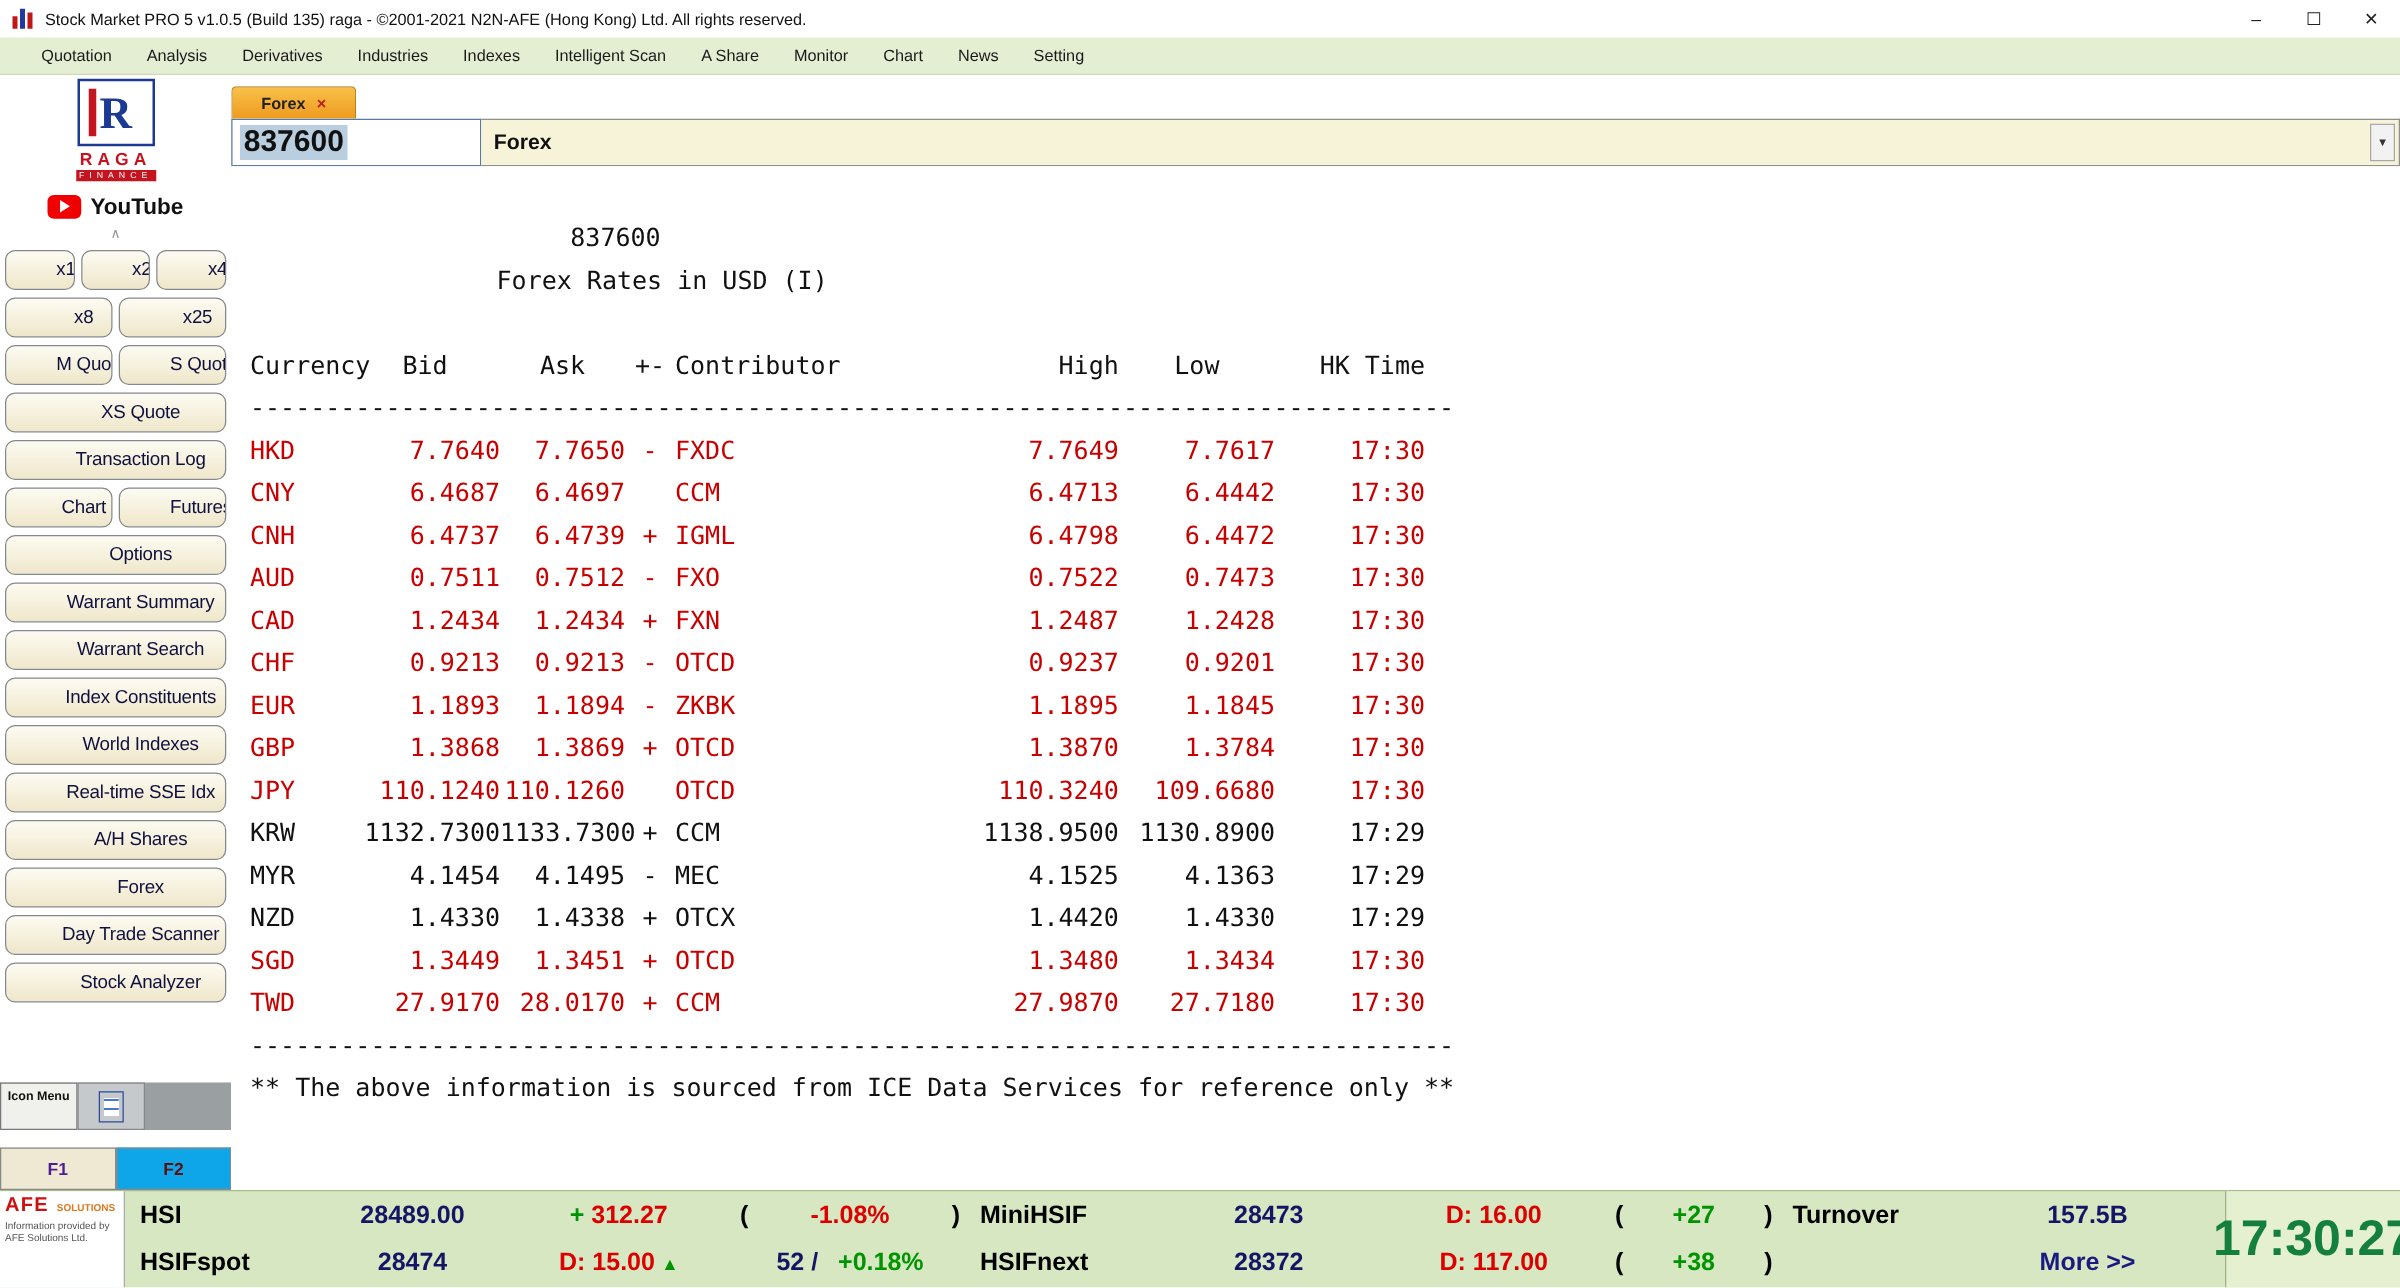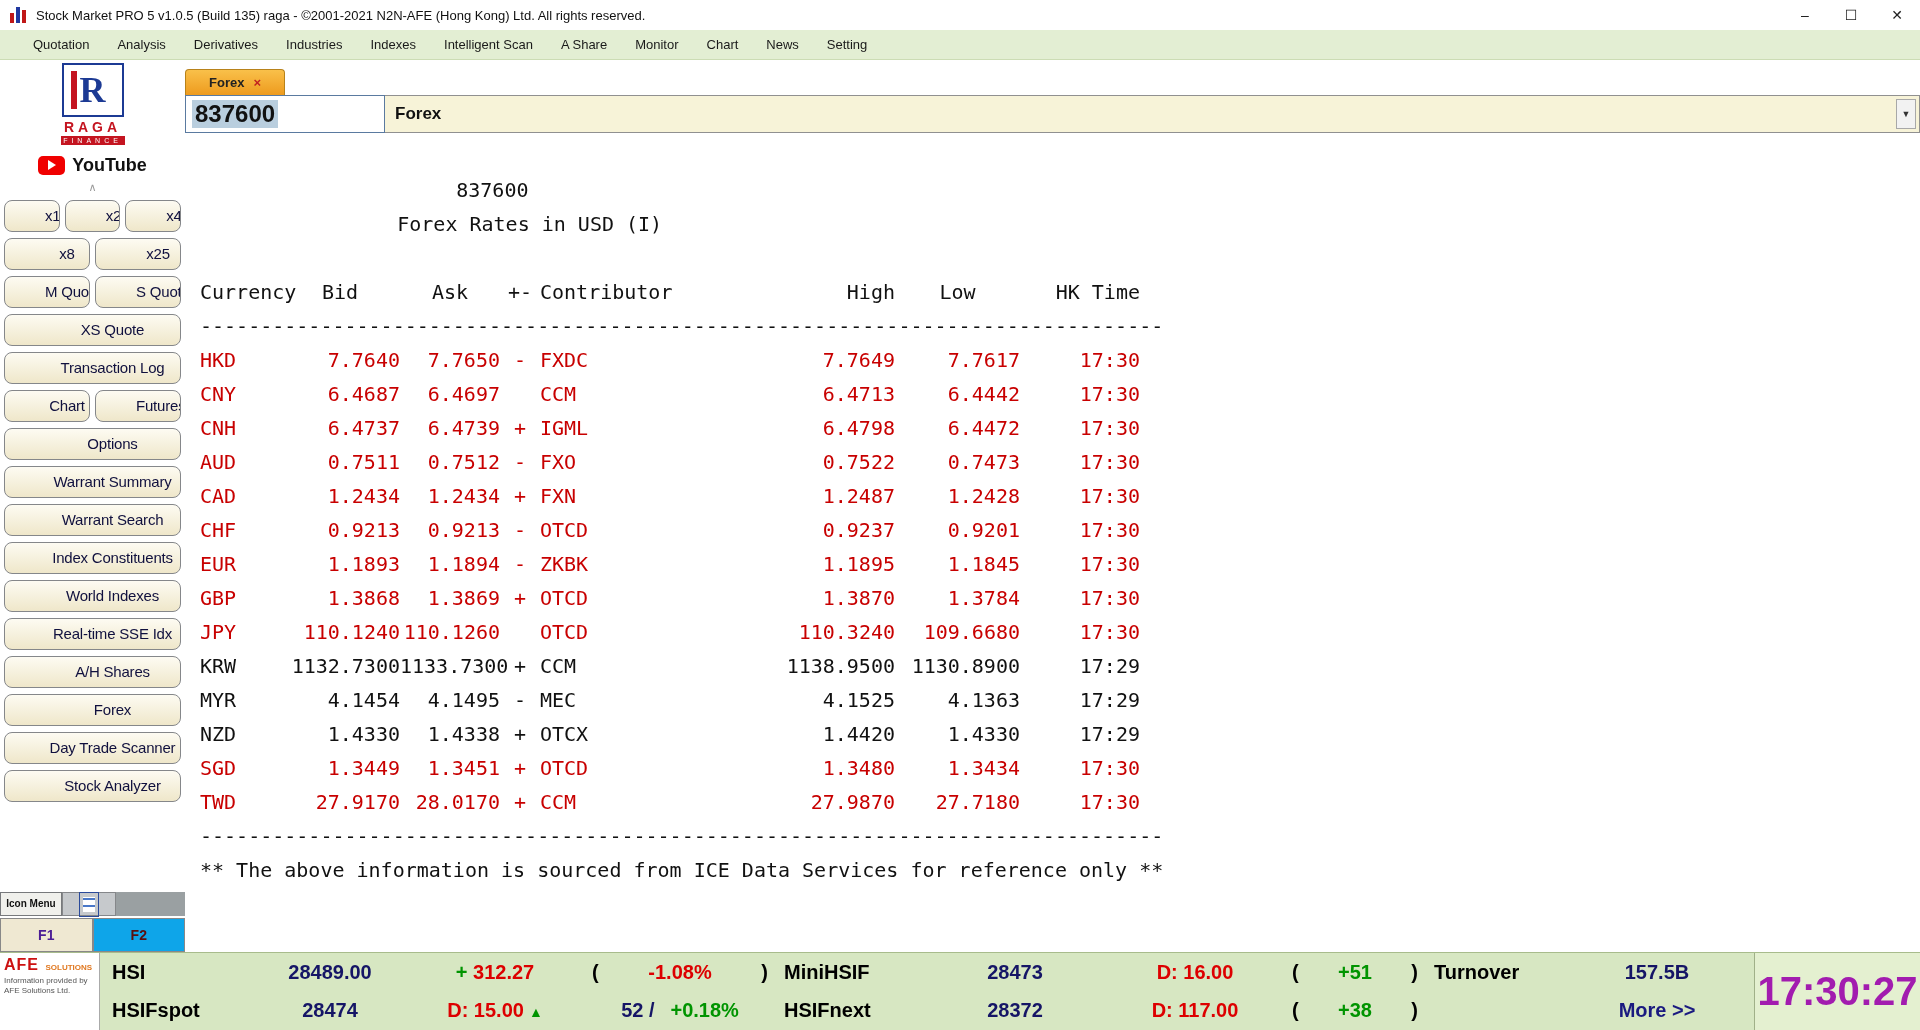--- a/index.html
+++ b/index.html
@@ -42,21 +42,21 @@
   .collapse { text-align:center; color:#999; font-size:11px; height:16px; line-height:14px; cursor:pointer; }
 
   .sb-buttons { padding:4px 4px 0; display:flex; flex-wrap:wrap; gap:6px 5px; }
   .sb-btn { height:32px; line-height:30px; text-align:center; cursor:pointer;
             background:linear-gradient(#fdfbf2,#efe7ca); border:1px solid #85878a; border-radius:8px;
             font-weight:normal; font-size:15px; letter-spacing:-0.2px; color:#10103e; white-space:nowrap; overflow:hidden;padding-left:40px; }
   .c-third { width: calc((100% - 10px)/3); }
   .c-half  { width: calc((100% - 5px)/2); }
   .c-full  { width: 100%; }
 
-  .sb-bottom { position:absolute; bottom:36px; left:0; right:0; height:24px; background:#9aa0a2; display:flex;margin-top:44px; }
+  .sb-bottom { position:absolute; bottom:48px; left:0; right:0; height:38px; background:#9aa0a2; display:flex;margin-top:44px; }
   .icon-menu { width:62px; background:#f0f0ec; border:1px solid #77797c; font-size:10px; font-weight:bold;
                color:#111; text-align:center; padding-top:4px; line-height:1.35; cursor:pointer; }
   .doc-btn { width:54px; background:#c6c9cc; border:1px solid #85878a; display:flex; align-items:center;
              justify-content:center; cursor:pointer; }
   .doc-glyph { width:20px; height:25px; background:#fff; border:1px solid #2a4a9a; padding:4px 3px;
                background-image:repeating-linear-gradient(to bottom, transparent 0 5px, #4a78c8 5px 7px);
                background-clip:content-box; }
   .f-tabs { position:absolute; bottom:0; left:0; right:0; height:34px; display:flex; }
   .f-tab { flex:1; text-align:center; line-height:32px; font-size:14px; font-weight:bold;
            border:1px solid #888; cursor:pointer; }
@@ -108,21 +108,21 @@
   .w1{width:150px; padding-left:12px;} .w2{width:160px; text-align:center;}
   .w3{width:170px; text-align:center;} .w4{width:200px;}
   .w5{width:140px;} .w6{width:190px; text-align:center;}
   .w7{width:170px; text-align:center;} .w8{width:150px;}
   .w9{width:130px;} .wA{flex:1; text-align:center;}
   .par { display:flex; justify-content:space-between; align-items:center; padding:0 12px; }
   .par2 { display:flex; justify-content:center; gap:16px; align-items:center; }
   .red { color:#dd0000; } .grn { color:#009400; } .blk { color:#000; }
   .val { color:#151566; } .more { color:#1a1a80; cursor:pointer; }
   .arrow-up { color:#009400; font-size:14px; margin-left:5px; }
-  .clock { width:166px; border-left:1px solid #a0b088; background:#e4f0d0; color:#a21caf;
+  .clock { width:140px; border-left:1px solid #a0b088; background:#e4f0d0; color:#15803d;
            font-size:40px; font-weight:bold; display:flex; align-items:center; justify-content:center; }
 </style>
 </head>
 <body>
 
 <div class="titlebar">
   <span class="app-icon">
       <i class="b1"></i>
       <i class="b2"></i>
       <i class="b3"></i>
@@ -467,21 +467,21 @@
       <span class="cell w4 par">
           <span class="blk">(</span>
           <span class="red">-1.08%</span>
           <span class="blk">)</span>
         </span>
       <span class="cell w5">MiniHSIF</span>
       <span class="cell w6 val">28473</span>
       <span class="cell w7 red">D: 16.00</span>
       <span class="cell w8 par">
           <span class="blk">(</span>
-          <span class="grn">+51</span>
+          <span class="grn">+27</span>
           <span class="blk">)</span>
         </span>
       <span class="cell w9">Turnover</span>
       <span class="cell wA val">157.5B</span>
     </div>
     <div class="sb-row">
       <span class="cell w1">HSIFspot</span>
       <span class="cell w2 val">28474</span>
       <span class="cell w3"><span class="red">D: 15.00</span><span class="arrow-up">▲</span></span>
       <span class="cell w4 par2">

